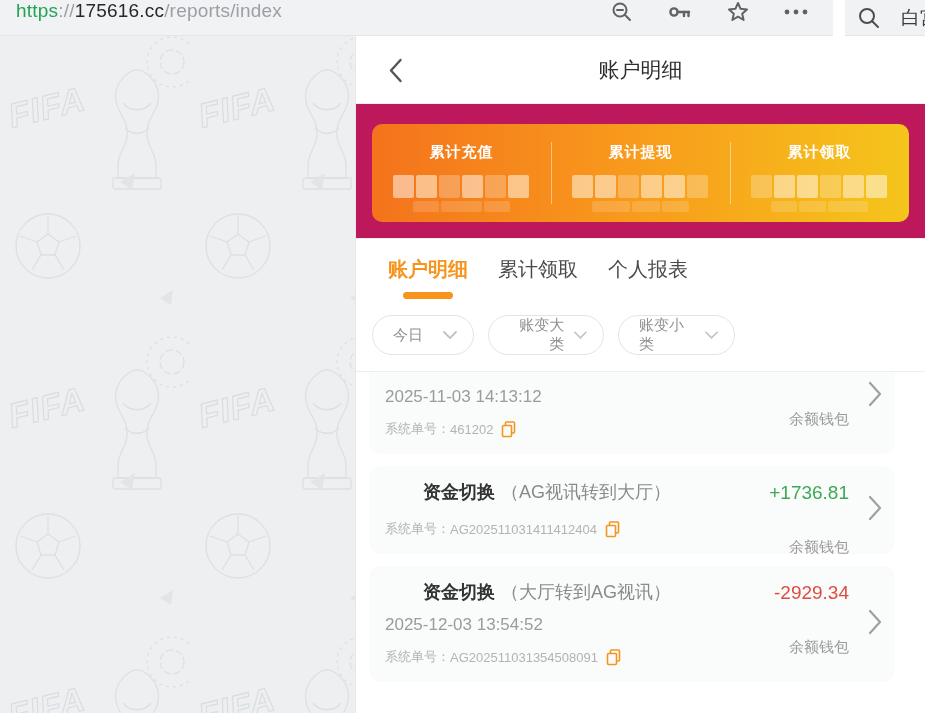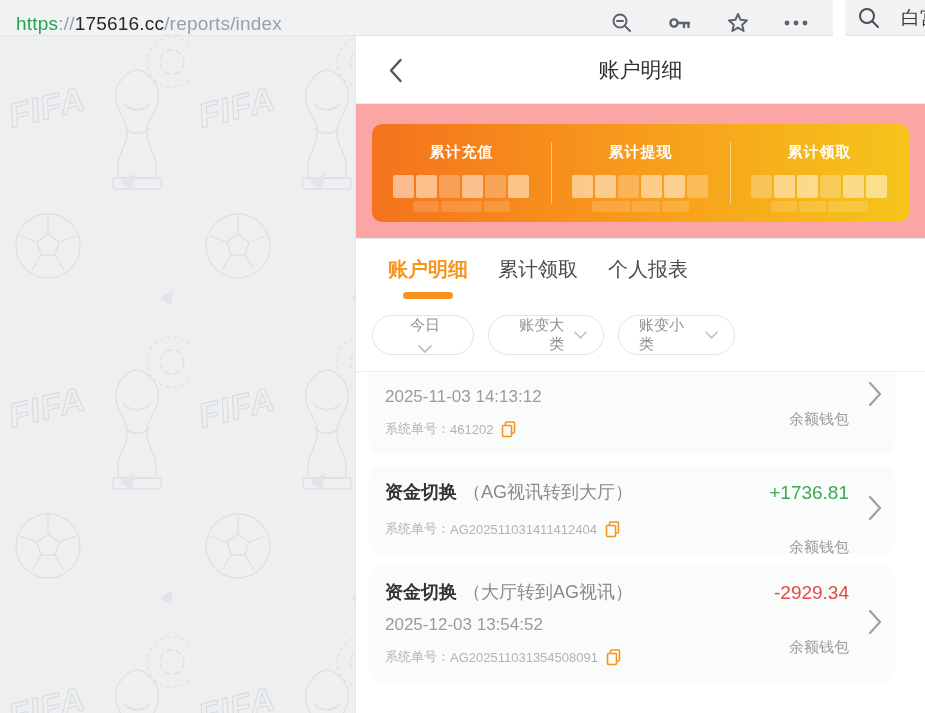--- a/index.html
+++ b/index.html
@@ -1,21 +1,21 @@
 <!DOCTYPE html>
 <html><head>
 <meta charset="utf-8">
 <style>
   * { margin:0; padding:0; box-sizing:border-box; }
   html,body { width:925px; height:713px; overflow:hidden; background:#fff;
     font-family:"Liberation Sans","DejaVu Sans",sans-serif; }
 
   
   .topbar { display:flex; height:36px; width:925px; background:#fff; }
-  .tb-left { flex:0 0 833px; background:#f1f2f4; display:flex; align-items:flex-end;
+  .tb-left { flex:0 0 833px; background:#f1f2f4; display:flex; align-items:flex-start;
     border-bottom:1px solid #e4e5e7; }
   .tb-gap { flex:0 0 12px; background:#fff; }
   .tb-right { flex:1; background:#f1f2f4; display:flex; align-items:center; overflow:hidden;
     border-bottom:1px solid #e4e5e7; padding-left:12px; }
   .url { margin-left:16px; font-size:19px; letter-spacing:.2px; white-space:nowrap; }
   .url .scheme { color:#23a356; }
   .url .sep, .url .path { color:#9aa0a6; }
   .url .host { color:#26282b; }
   .tb-icons { margin-left:auto; margin-right:24px; display:flex; gap:33px; align-items:center; }
   .tb-icons svg, .tb-right svg { display:block; }
@@ -32,21 +32,21 @@
   
   .app { position:relative; width:570px; height:677px; background:#fff; overflow:hidden;
     border-left:1px solid #e6e6e6; }
 
   .app-header { position:relative; height:68px; background:#fff; border-bottom:1px solid #ececec; }
   .back-btn { position:absolute; left:32px; top:22px; cursor:pointer; }
   .app-title { position:absolute; left:0; right:0; top:20px; text-align:center;
     font-size:21px; color:#2f2f2f; }
 
   
-  .summary-wrap { padding:20px 16px 16px; background:#fca5a5; }
+  .summary-wrap { padding:20px 16px 16px; background:#be185d; }
   .summary-card { height:98px; border-radius:10px; display:flex;
     background:linear-gradient(90deg,#F4731C 0%,#F89A1C 48%,#F5C51B 100%); }
   .sum-col { flex:1; position:relative; text-align:center; padding-top:19px; }
   .sum-col + .sum-col::before { content:""; position:absolute; left:0; top:18px; bottom:18px;
     width:1px; background:rgba(255,255,255,.45); }
   .sum-label { color:#fff; font-size:15px; font-weight:700; letter-spacing:1px; }
   .mosaic { width:76%; margin:13px auto 0; }
   .mrow { display:flex; height:23px; gap:2px; }
   .mrow2 { display:flex; height:11px; gap:2px; margin:3px auto 0; width:72%; }
   .mc { flex:1; border-radius:2px; }
@@ -62,30 +62,30 @@
   .tab { font-size:20px; color:#4a4a4a; cursor:pointer; display:inline-block; }
   .tab.active { color:#F7941E; font-weight:700; }
   .tab.active::after { content:""; display:block; width:62%; height:7px; border-radius:4px;
     background:#F7941E; margin:9px auto 0; }
 
   
   .filters { display:flex; gap:14px; padding:6px 16px 16px; background:#fff; }
   .pill { display:flex; align-items:center; justify-content:space-between; gap:10px;
     height:40px; padding:0 16px 0 20px; border:1px solid #e4e4e4; border-radius:21px;
     font-size:15px; color:#8f8f8f; cursor:pointer; background:#fff; }
-  .pill.p1 { width:102px;flex-direction:column; }
+  .pill.p1 { width:102px; }
   .pill.p2 { width:116px;text-align:right; }
   .pill.p3 { width:117px;font-family:Liberation Mono, monospace; }
 
   
   .list { overflow:hidden; background:#fff; padding:0 0 4px; }
   .row-card { position:relative; margin:0 30px 12px 13px; padding:14px 16px 16px;
     background:#fafbfb; border-radius:12px; cursor:pointer; }
   .row-card.clipped { margin-top:-34px; }
-  .row-head { min-height:27px; padding-right:170px; }
+  .row-head { min-height:27px; padding-right:170px;text-align:center; }
   .row-title { font-size:18px; color:#333; font-weight:700; }
   .row-title .sub { font-weight:400; color:#8a8a8a; margin-left:6px; }
   .row-date { margin-top:8px; font-size:17px; color:#9b9b9b; }
   .row-serial { margin-top:13px; font-size:13px; color:#b3b3b3; display:flex; align-items:center; }
   .row-serial .copy { margin-left:8px; cursor:pointer; display:inline-flex; }
   .amount { position:absolute; right:46px; top:16px; font-size:19px; }
   .amount.positive { color:#3FA854; }
   .amount.negative { color:#DF4B41; }
   .row-wallet { position:absolute; right:46px; top:72px; font-size:15px; color:#9b9b9b; }
   .chev { position:absolute; right:13px; top:50%; transform:translateY(-50%); }

